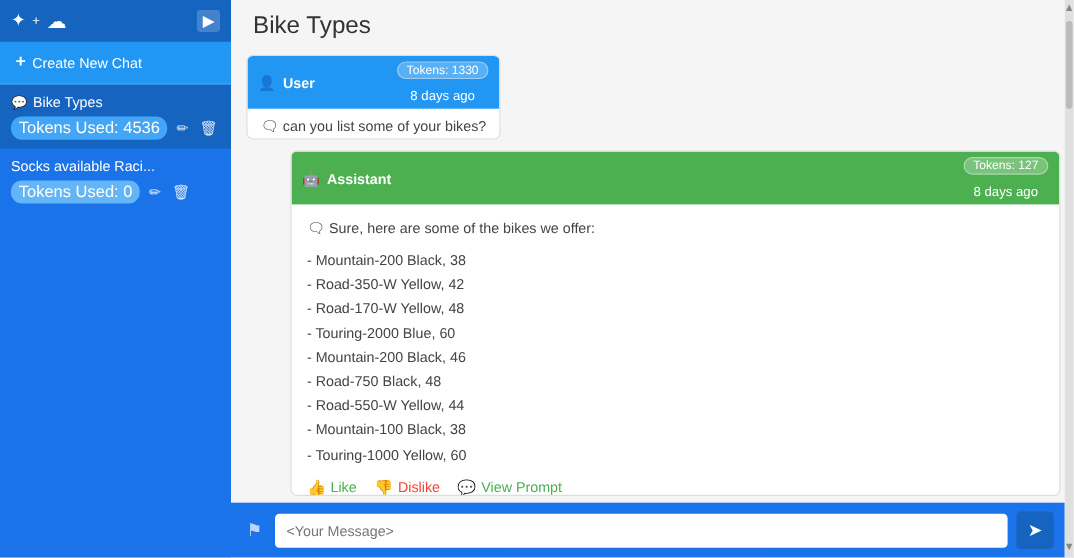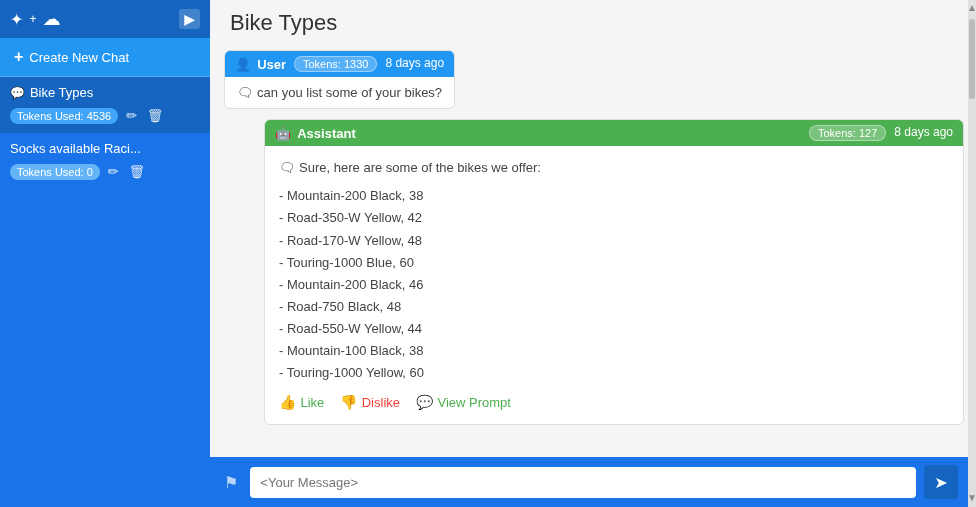--- a/index.html
+++ b/index.html
@@ -65,21 +65,21 @@
     }
     .chat-icon { font-size: 12px; }
     .chat-item-footer {
       display: flex;
       align-items: center;
       gap: 6px;
     }
     .tokens-badge {
       background: #42a5f5;
       color: white;
-      font-size: 11px;
+      font-size: 15px;
       padding: 2px 7px;
       border-radius: 10px;
       white-space: nowrap;
     }
     .chat-item.inactive .tokens-badge {
       background: #64b5f6;
     }
     .action-icon {
       color: rgba(255,255,255,0.85);
       font-size: 13px;
@@ -136,22 +136,24 @@
     }
     .user-bubble-header-left {
       display: flex;
       align-items: center;
       gap: 6px;
       font-weight: 600;
       font-size: 13px;
     }
     .user-bubble-header-right {
       display: flex;
+      align-items: center;
       gap: 8px;
       font-size: 12px;
+      flex-direction: column;
     }
     .tokens-label-small {
       background: rgba(255,255,255,0.25);
       border: 1px solid rgba(255,255,255,0.4);
       border-radius: 10px;
       padding: 1px 8px;
       font-size: 11px;
     }
     .user-bubble-body {
       padding: 8px 12px;
@@ -354,21 +356,21 @@
           <span>8 days ago</span>
         </div>
       </div>
       <div class="assistant-bubble-body">
         <p>🗨 Sure, here are some of the bikes we offer:</p>
         <div class="bike-list">
 
         <div class="bike-list-item">- Mountain-200 Black, 38</div>
             <div class="bike-list-item">- Road-350-W Yellow, 42</div>
             <div class="bike-list-item">- Road-170-W Yellow, 48</div>
-            <div class="bike-list-item">- Touring-1000 Blue, 60</div>
+            <div class="bike-list-item">- Touring-2000 Blue, 60</div>
             <div class="bike-list-item">- Mountain-200 Black, 46</div>
             <div class="bike-list-item">- Road-750 Black, 48</div>
             <div class="bike-list-item">- Road-550-W Yellow, 44</div>
             <div class="bike-list-item">- Mountain-100 Black, 38</div>
             <div class="bike-list-item">- Touring-1000 Yellow, 60</div>
           </div>
         <div class="feedback-row">
           <button class="feedback-btn like-btn">
             <span class="like-icon">👍</span>
             <span>Like</span>

